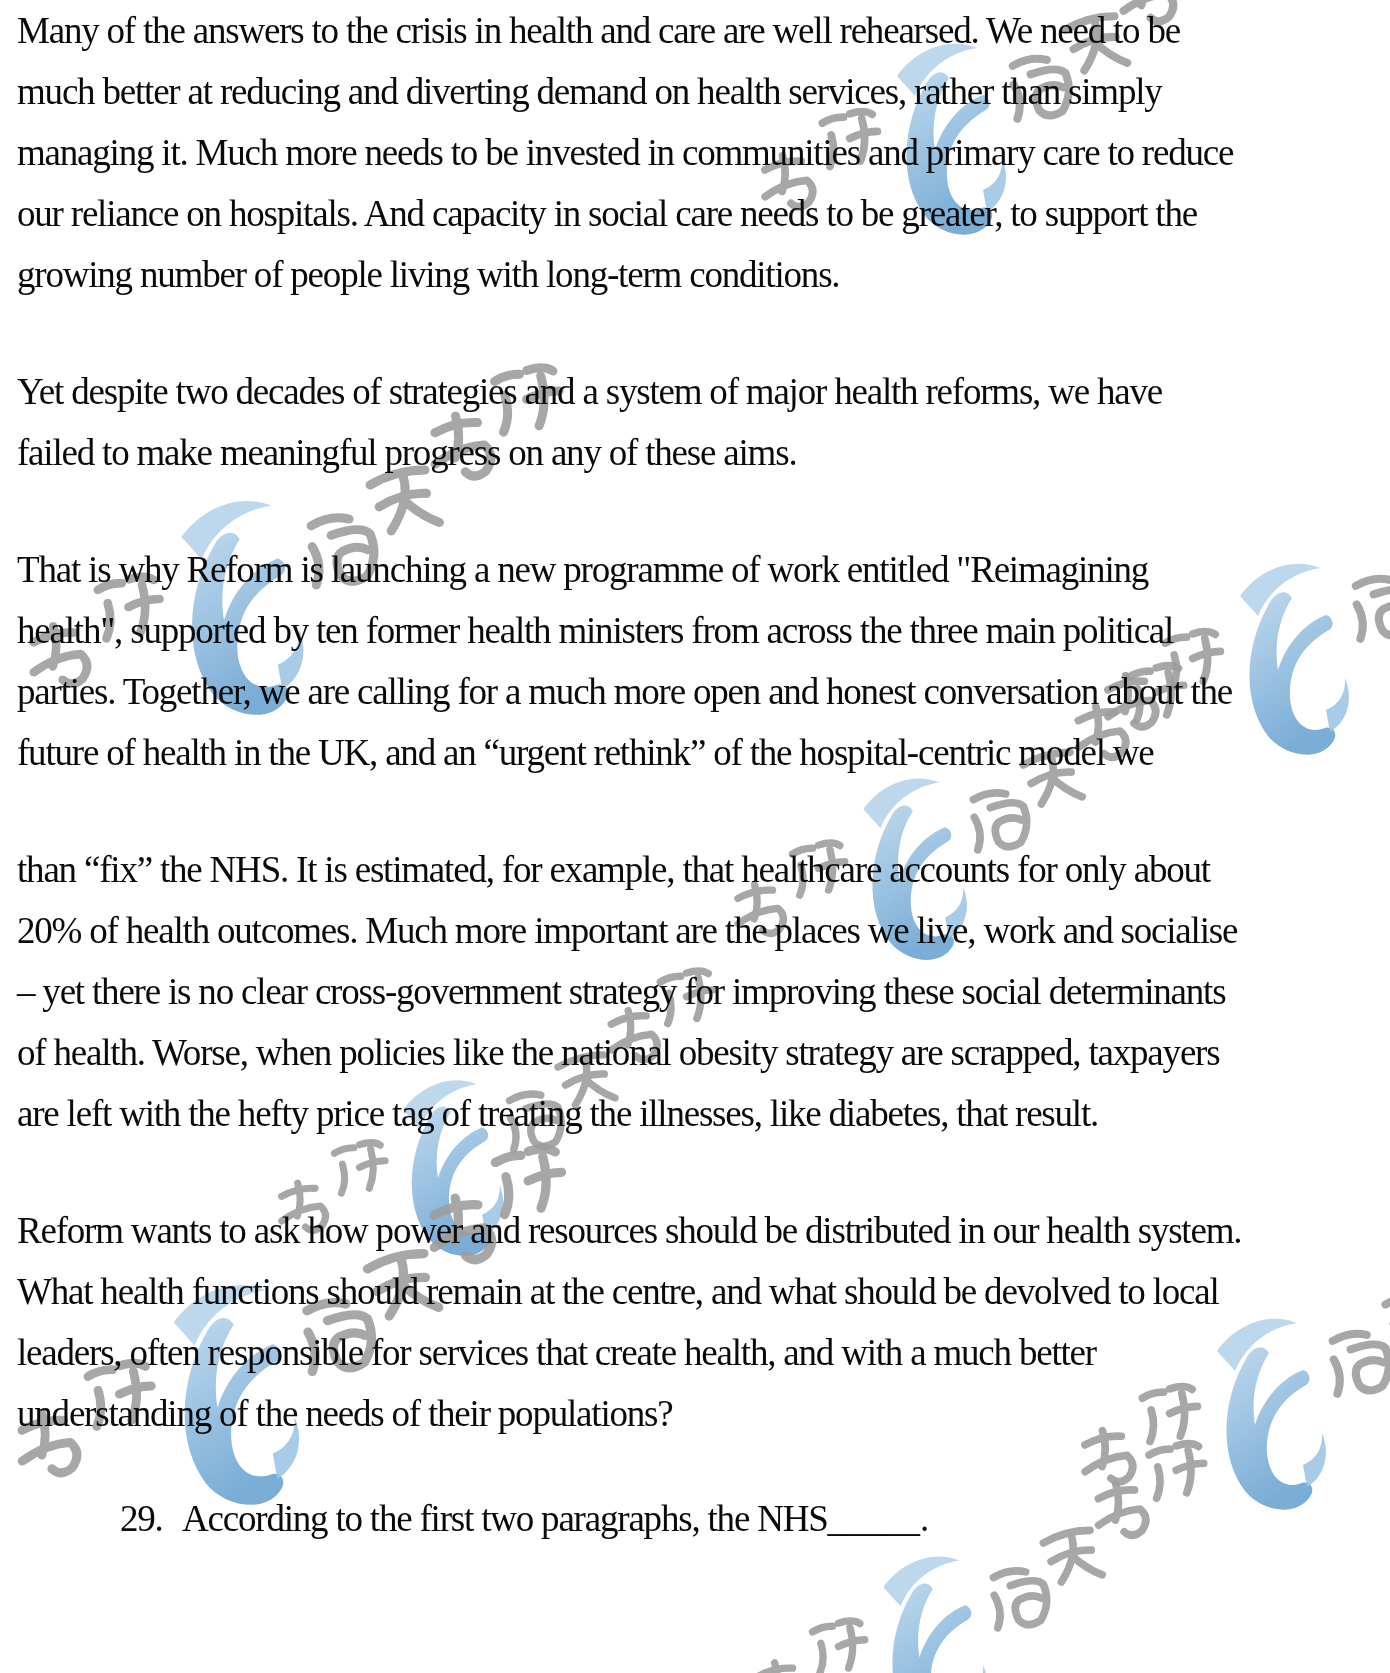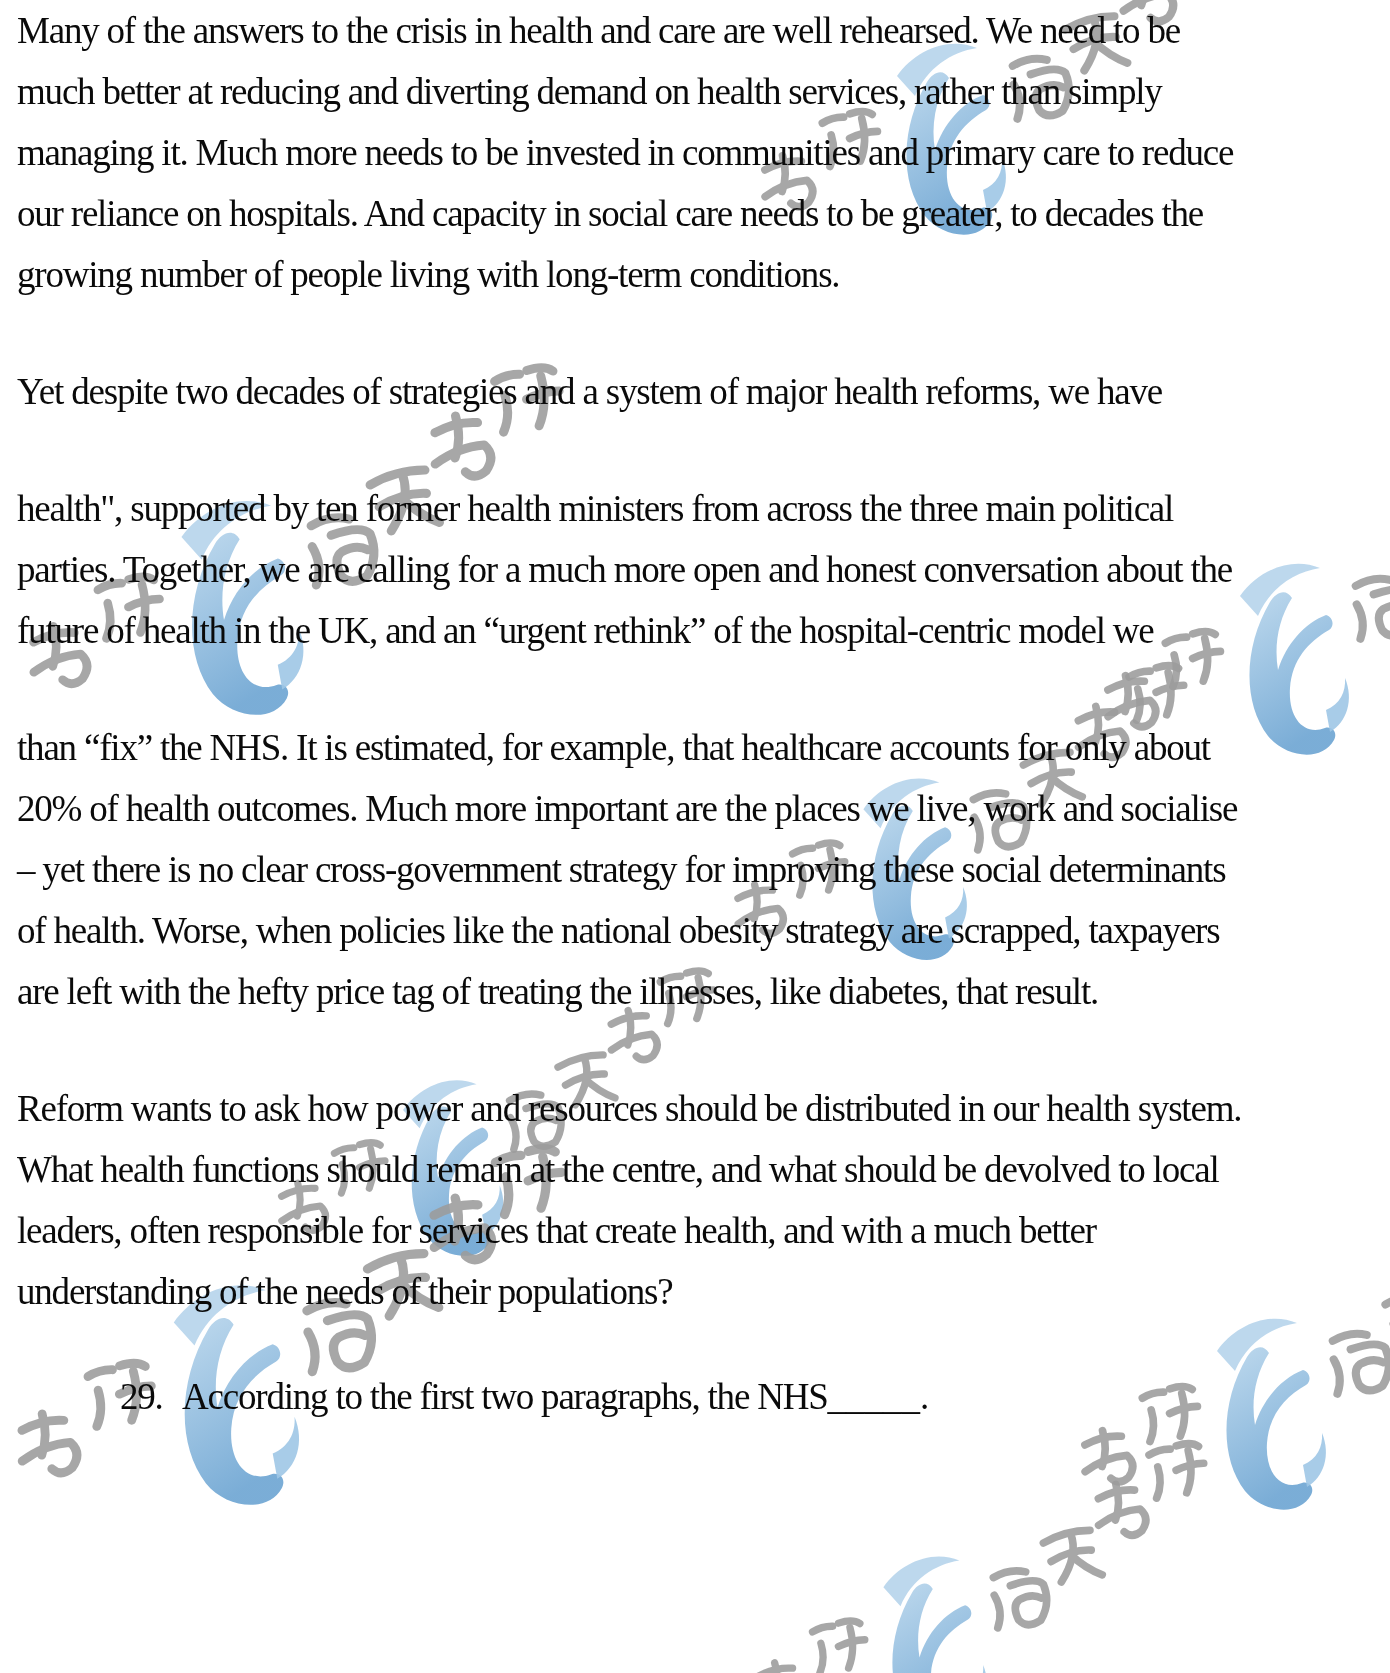--- a/index.html
+++ b/index.html
@@ -96,29 +96,31 @@
       <use href="#wm-stamp" transform="translate(872,1420) scale(0.95)"></use>
     </g>
   </svg>
 
   <main class="text-layer">
 
     <section class="para">
       <div class="line">Many of the answers to the crisis in health and care are well rehearsed. We need to be</div>
       <div class="line">much better at reducing and diverting demand on health services, rather than simply</div>
       <div class="line">managing it. Much more needs to be invested in communities and primary care to reduce</div>
-      <div class="line">our reliance on hospitals. And capacity in social care needs to be greater, to decades the</div>
+      <div class="line">our reliance on hospitals. And capacity in social care needs to be greater, to support the</div>
       <div class="line">growing number of people living with long-term conditions.</div>
     </section>
 
     <section class="para">
       <div class="line">Yet despite two decades of strategies and a system of major health reforms, we have</div>
+      <div class="line">failed to make meaningful progress on any of these aims.</div>
     </section>
 
     <section class="para">
+      <div class="line">That is why Reform is launching a new programme of work entitled "Reimagining</div>
       <div class="line">health", supported by ten former health ministers from across the three main political</div>
       <div class="line">parties. Together, we are calling for a much more open and honest conversation about the</div>
       <div class="line">future of health in the UK, and an “urgent rethink” of the hospital-centric model we</div>
     </section>
 
     <section class="para">
       <div class="line">than “fix” the NHS. It is estimated, for example, that healthcare accounts for only about</div>
       <div class="line">20% of health outcomes. Much more important are the places we live, work and socialise</div>
       <div class="line">– yet there is no clear cross-government strategy for improving these social determinants</div>
       <div class="line">of health. Worse, when policies like the national obesity strategy are scrapped, taxpayers</div>

